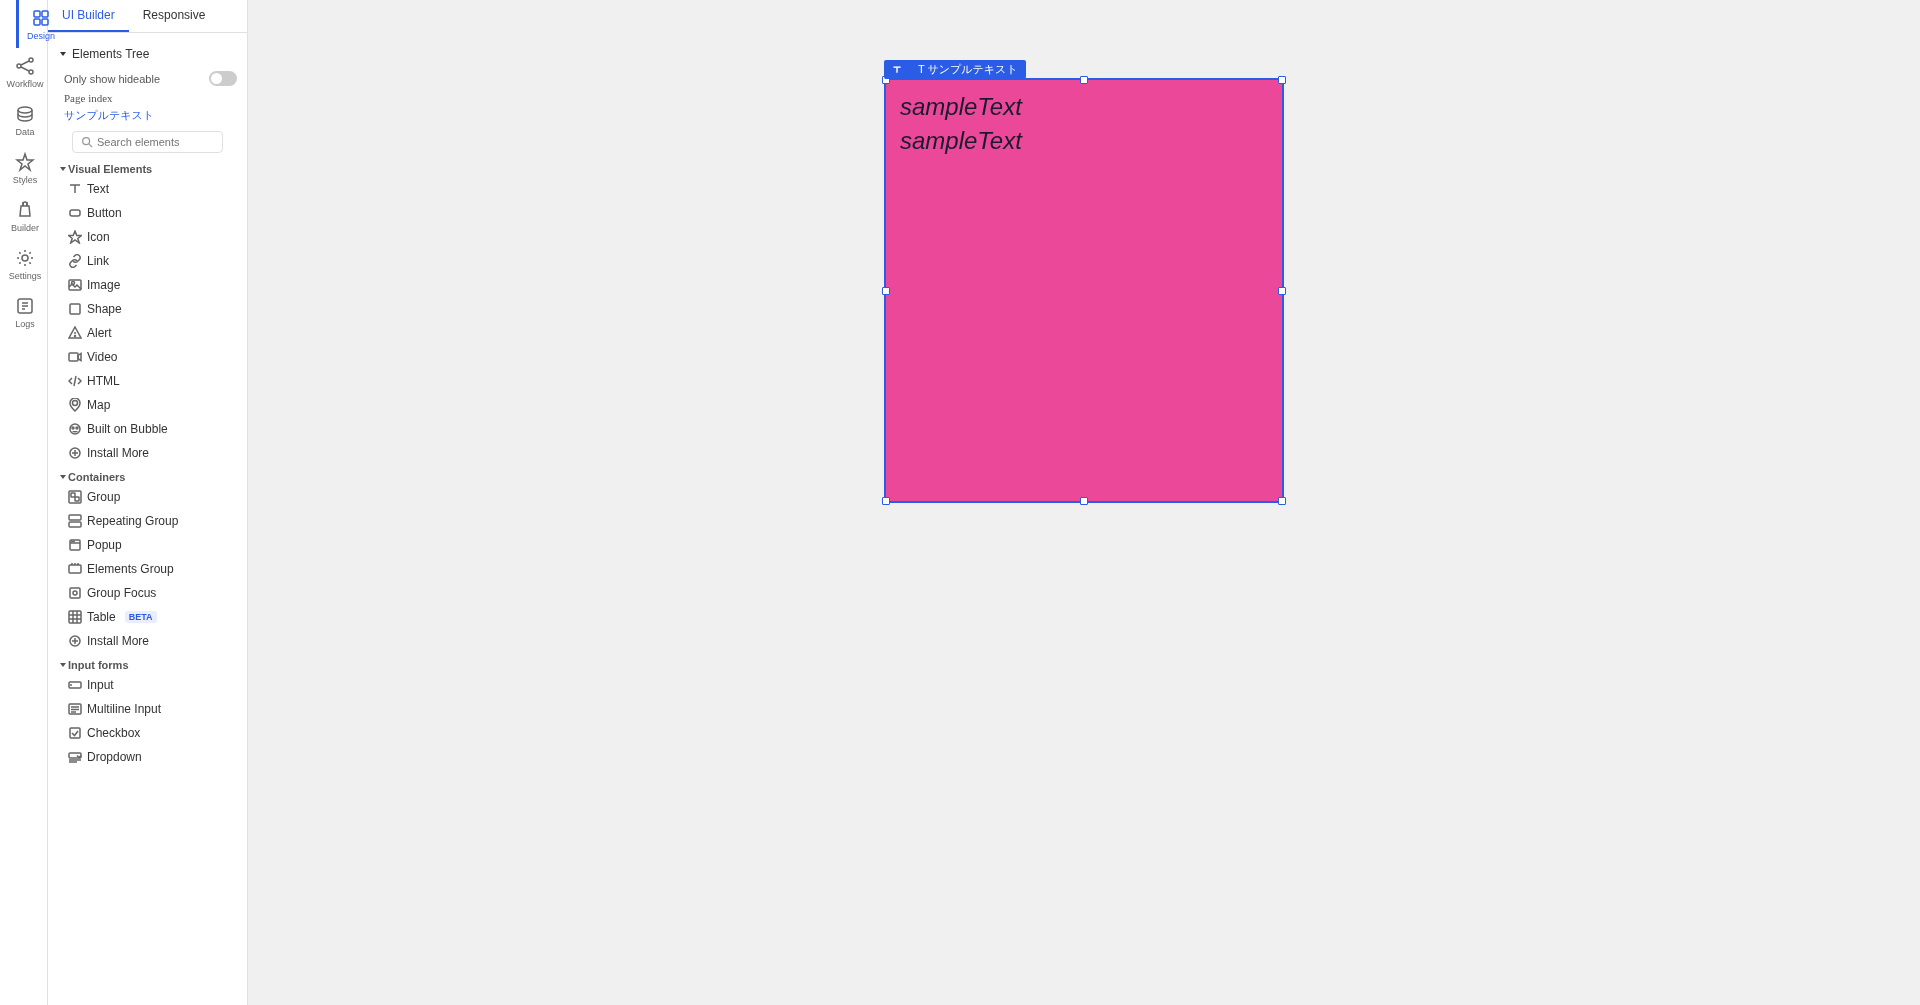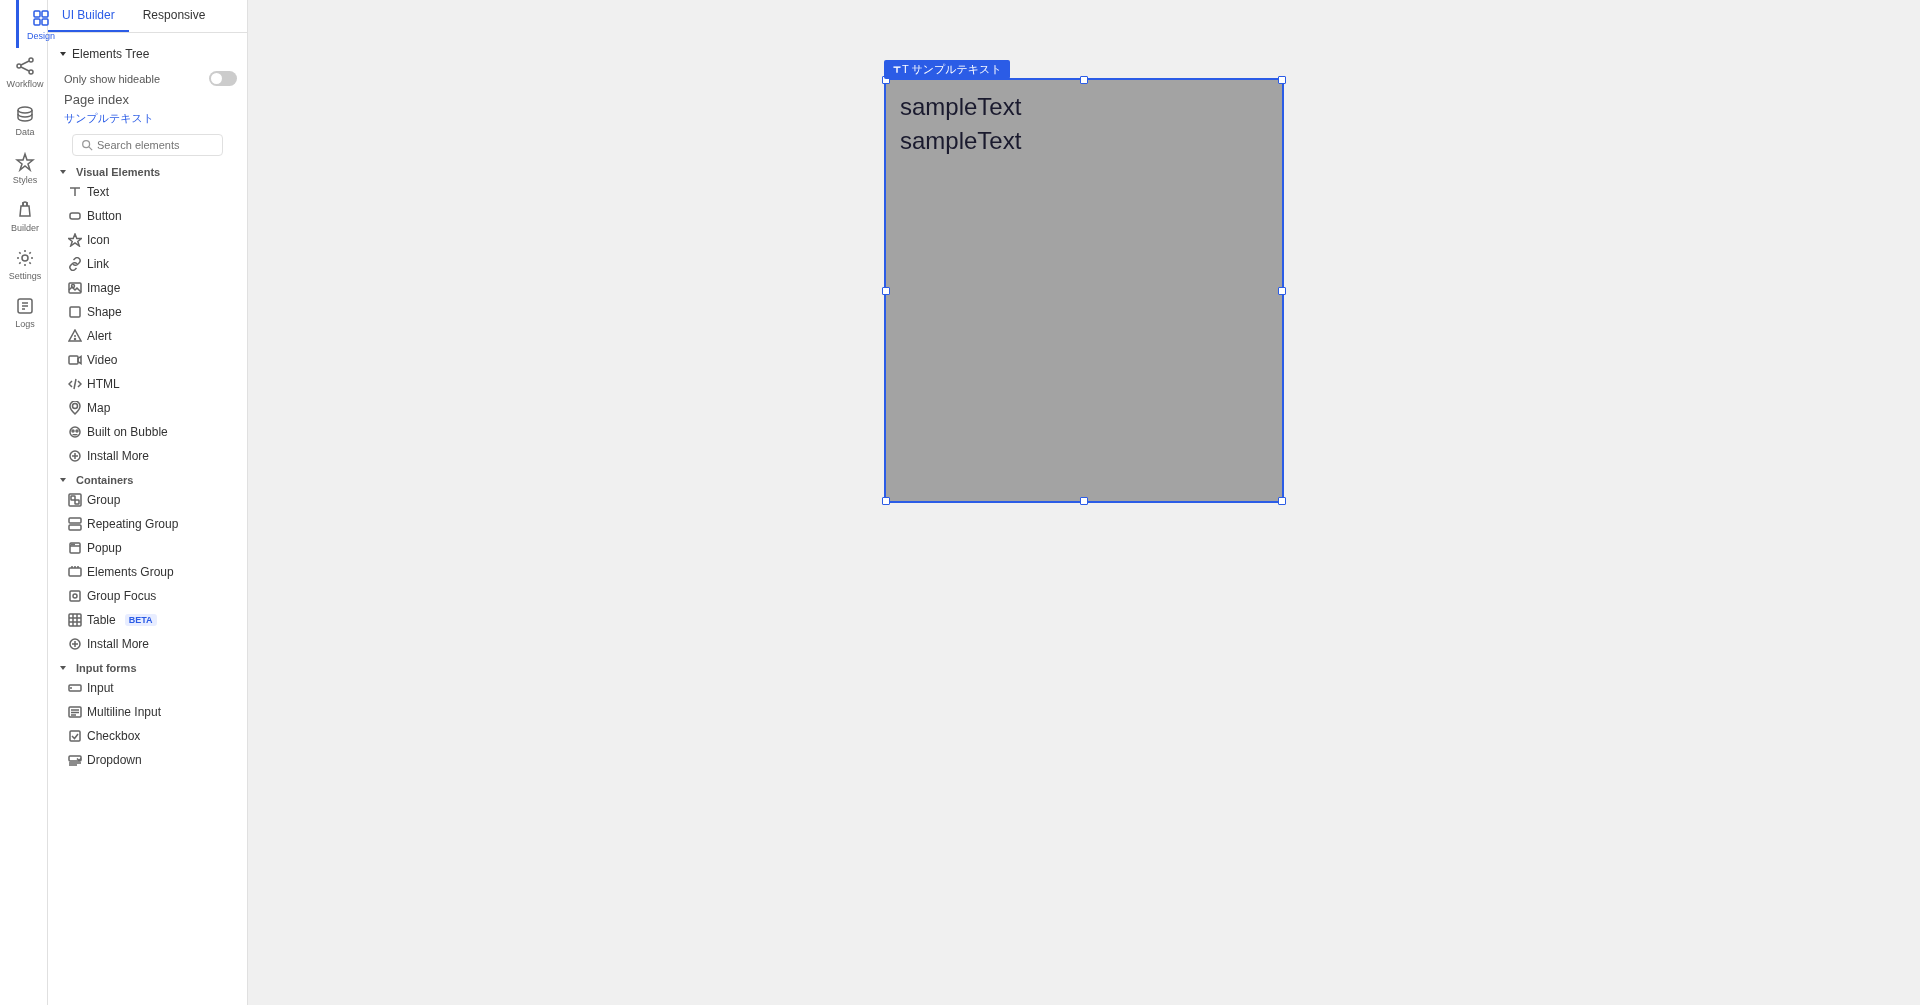--- a/index.html
+++ b/index.html
@@ -110,22 +110,23 @@
       width: 11px;
       height: 11px;
       background: #fff;
       border-radius: 50%;
       top: 2px;
       left: 2px;
     }
 
     .page-index {
       padding: 2px 10px 2px 16px;
-      font-size: 13px;
+      font-size: 11px;
       color: #555;
+      font-family: Liberation Serif, serif;
     }
 
     .page-index-link {
       color: #2b5ce6;
       font-size: 11px;
       text-decoration: none;
       padding: 2px 10px 4px 16px;
       display: block;
     }
 
@@ -155,21 +156,21 @@
     }
 
     .section-divider {
       display: flex;
       align-items: center;
       padding: 6px 10px 2px 10px;
       font-size: 11px;
       color: #555;
       font-weight: 600;
       cursor: pointer;
-      gap: 8px;
+      gap: 0;
     }
 
     .element-item {
       display: flex;
       align-items: center;
       padding: 5px 10px 5px 20px;
       gap: 5px;
       cursor: pointer;
       color: #333;
       font-size: 12px;
@@ -203,33 +204,34 @@
       position: absolute;
       top: 60px;
       left: calc(50% - 200px);
       background: #2b5ce6;
       color: #fff;
       font-size: 11px;
       padding: 2px 8px;
       border-radius: 2px;
       display: flex;
       align-items: center;
-      gap: 0;
+      gap: 16px;
       white-space: nowrap;
       z-index: 10;
     }
 
     .selected-element-box {
       position: absolute;
       top: 78px;
       left: calc(50% - 200px);
       width: 400px;
       height: 425px;
       border: 2px solid #2b5ce6;
-      background: #a3a3a3;
+      background: #ec4899;
+      font-style: italic;
     }
 
     .resize-handle {
       position: absolute;
       width: 8px;
       height: 8px;
       background: #fff;
       border: 1px solid #2b5ce6;
       border-radius: 1px;
     }

